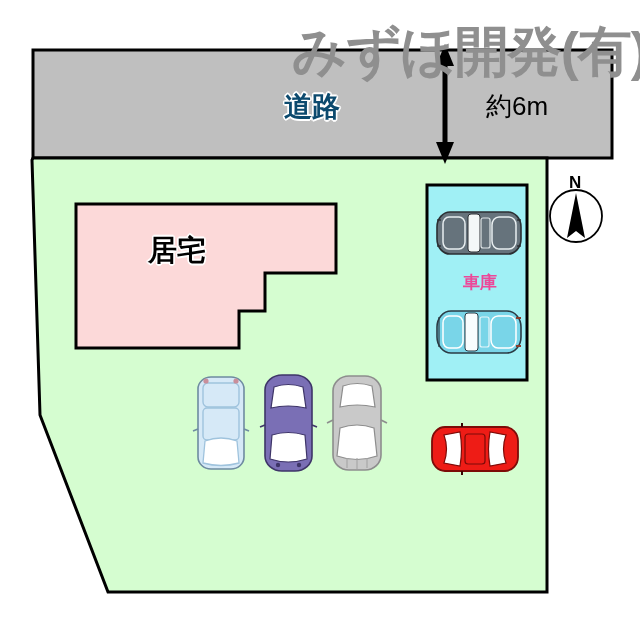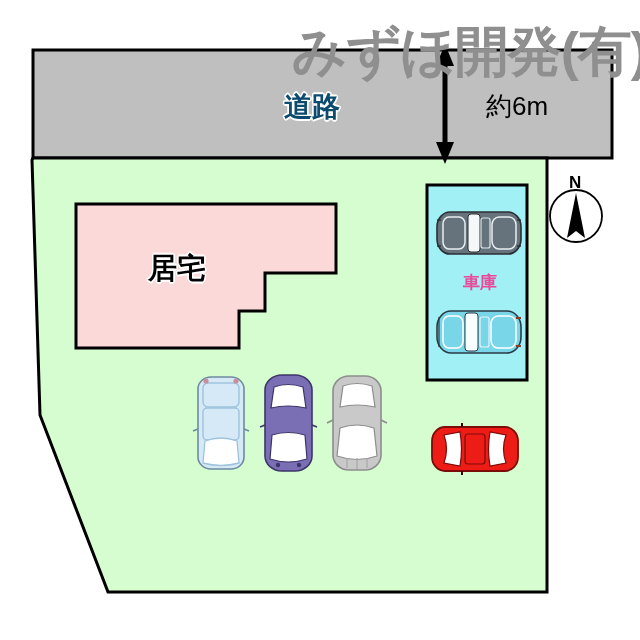--- a/index.html
+++ b/index.html
@@ -50,21 +50,21 @@
   }
   #road-width-label {
     left: 458px;
     top: 89px;
     font-size: 26px;
     color: #000000;
     margin-left: 28px;
   }
   #house-label {
     left: 148px;
-    top: 249px;
+    top: 231px;
     font-size: 29px;
     font-weight: bold;
     color: #000000;
     text-shadow:
        1.6px 0 0 #ffffff, -1.6px 0 0 #ffffff,
        0 1.6px 0 #ffffff, 0 -1.6px 0 #ffffff,
        1.2px 1.2px 0 #ffffff, -1.2px 1.2px 0 #ffffff,
        1.2px -1.2px 0 #ffffff, -1.2px -1.2px 0 #ffffff;
   }
   #garage-label {

